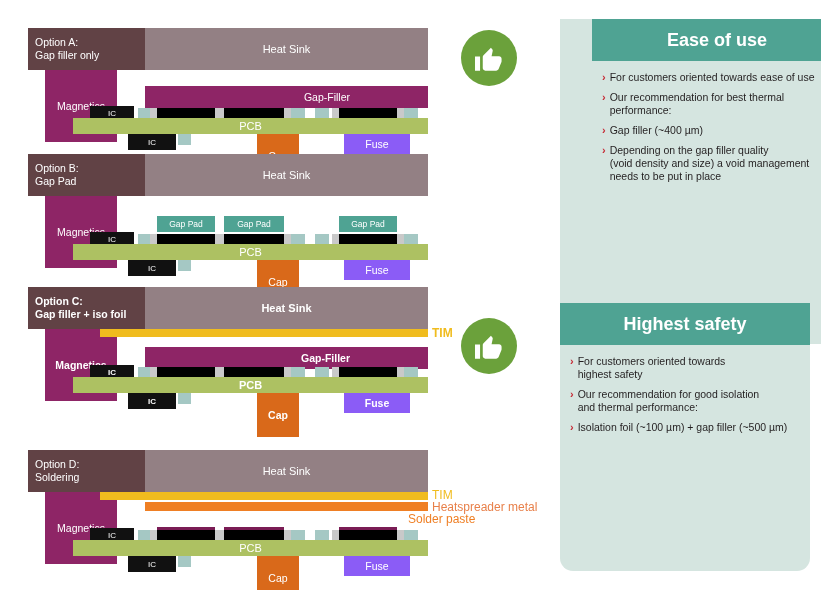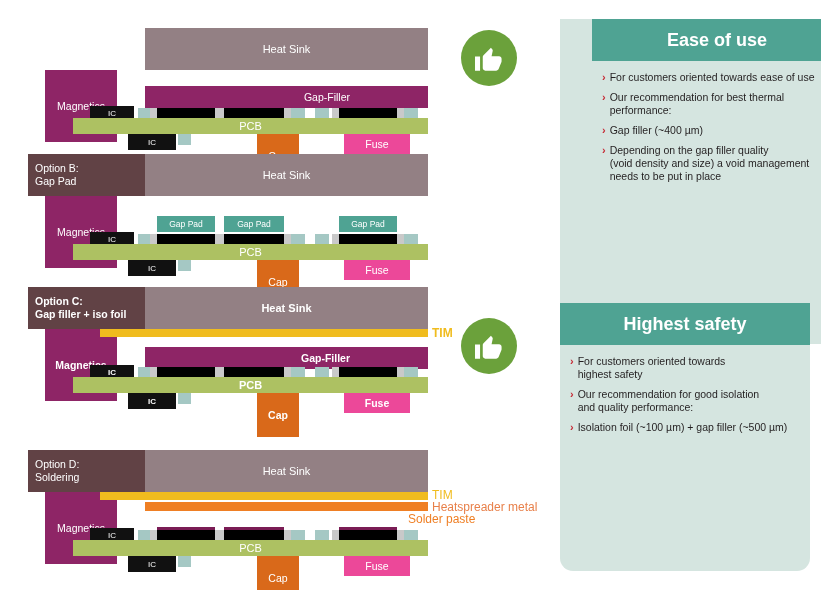--- a/index.html
+++ b/index.html
@@ -28,21 +28,21 @@
              color:#fff;font-size:10.5px;}
   .pcb{left:45px;top:90px;width:355px;height:16px;background:#adc162;
        display:flex;align-items:center;justify-content:center;
        color:#fff;font-size:11px;}
   .gapfiller{left:117px;top:58px;width:283px;height:22px;background:#8e2566;
              color:#fff;font-size:10.5px;display:flex;align-items:center;
              justify-content:flex-end;padding-right:78px;}
   .cap{left:229px;top:106px;width:42px;height:44px;background:#d9691a;
        display:flex;align-items:center;justify-content:center;
        color:#fff;font-size:10.5px;}
-  .fuse{left:316px;top:106px;width:66px;height:20px;background:#ec4899;
+  .fuse{left:316px;top:106px;width:66px;height:20px;background:#8b5cf6;
         display:flex;align-items:center;justify-content:center;
         color:#fff;font-size:10.5px;}
   .ic-top{top:78px;height:14px;background:#111111;
           display:flex;align-items:center;justify-content:center;
           color:#fff;font-size:8px;}
   .ic-bot{top:106px;height:16px;background:#111111;
           display:flex;align-items:center;justify-content:center;
           color:#fff;font-size:8px;}
   .die{top:80px;height:12px;background:#000000;}
   .chip{background:#a5c8c4;}
@@ -70,20 +70,22 @@
   .bullet .chev{color:#c62b35;font-size:11px;line-height:13px;
                 margin-right:4px;flex:0 0 auto;font-weight:bold;}
   .bullet .btxt{color:#231f20;font-size:10.5px;line-height:13px;white-space:pre-line;}
 </style>
 </head>
 <body>
 
 <div id="stage">
 
   <div class="option" style="top:28px;">
+    <div class="abs opt-tag">Option A:
+Gap filler only</div>
     <div class="abs heatsink">Heat Sink</div>
     <div class="abs magnetics">Magnetics</div>
     <div class="abs gapfiller">Gap-Filler</div>
 
     <div class="abs die" style="left:129px;width:58px;"></div>
     <div class="abs die" style="left:196px;width:60px;"></div>
     <div class="abs die" style="left:311px;width:58px;"></div>
     <div class="abs joint" style="left:122px;top:80px;width:7px;height:12px;"></div>
     <div class="abs joint" style="left:187px;top:80px;width:9px;height:12px;"></div>
     <div class="abs joint" style="left:256px;top:80px;width:7px;height:12px;"></div>
@@ -240,21 +242,21 @@
     <div class="panel-head">Highest safety</div>
     <div class="panel-body">
       <div class="bullet">
         <span class="chev">›</span>
         <span class="btxt">For customers oriented towards
 highest safety</span>
       </div>
       <div class="bullet">
         <span class="chev">›</span>
         <span class="btxt">Our recommendation for good isolation
-and quality performance:</span>
+and thermal performance:</span>
       </div>
       <div class="bullet">
         <span class="chev">›</span>
         <span class="btxt">Isolation foil (~100 µm) + gap filler (~500 µm)</span>
       </div>
     </div>
   </div>
 
 </div>
 

